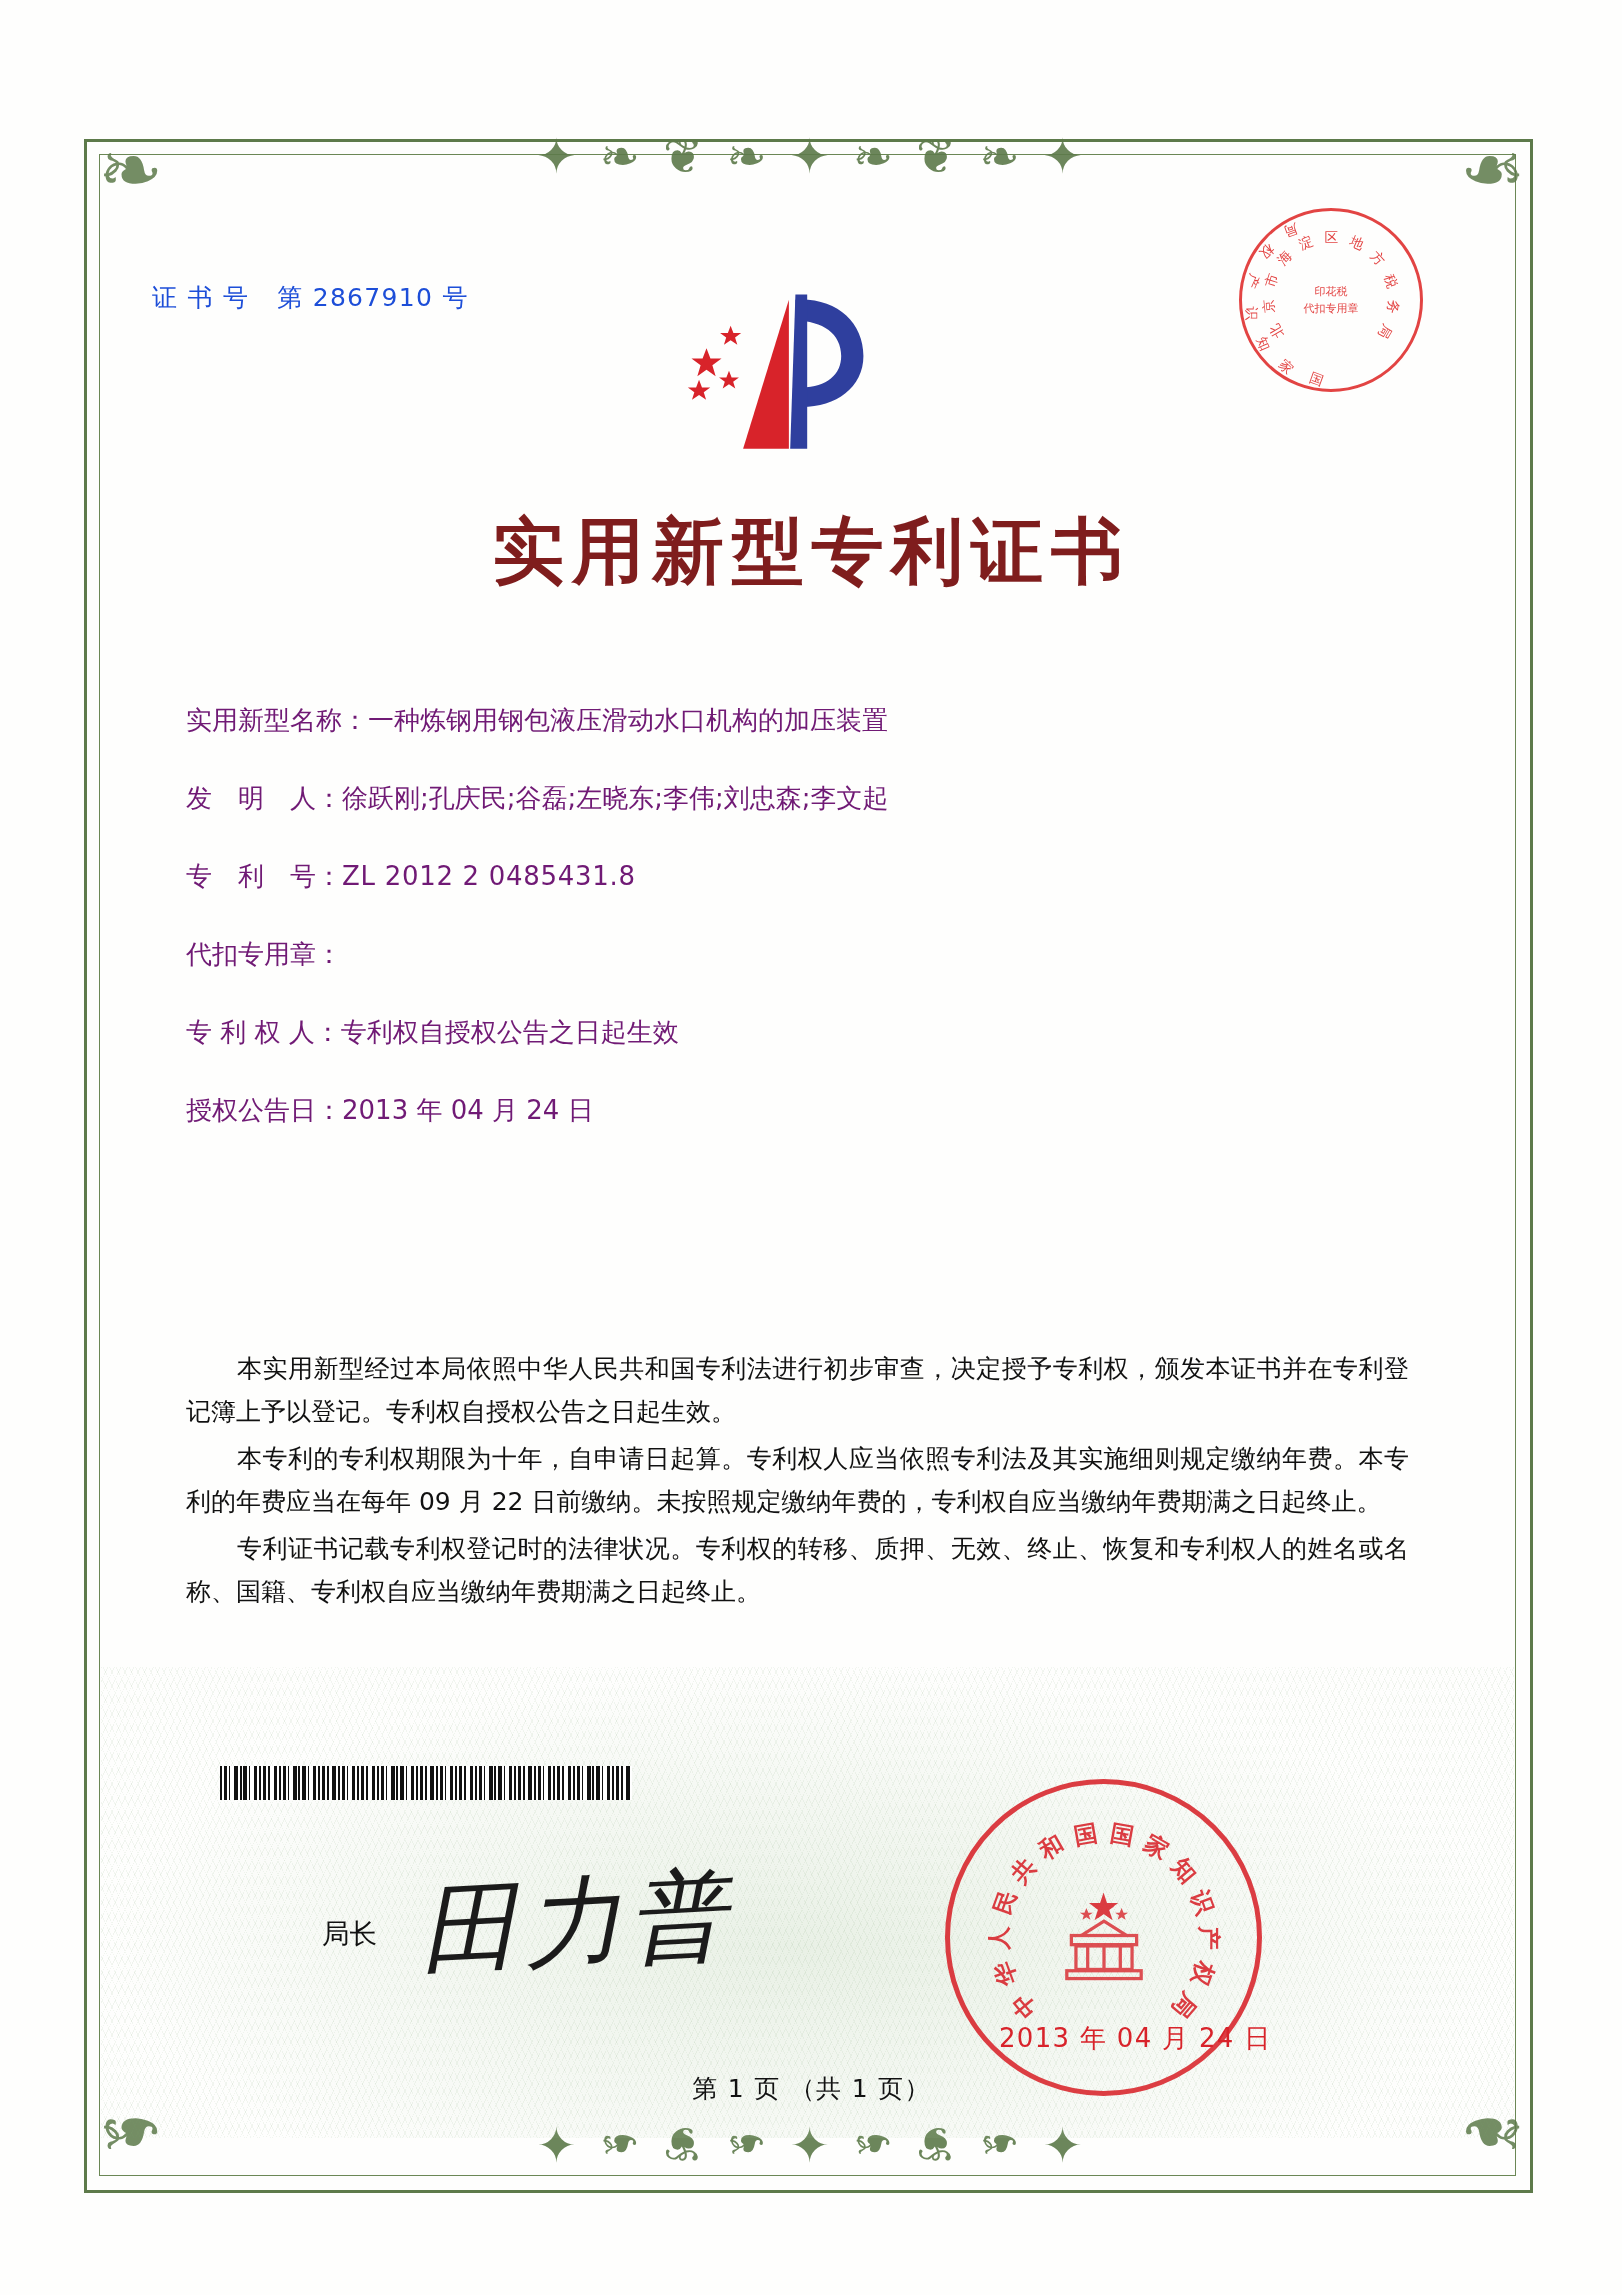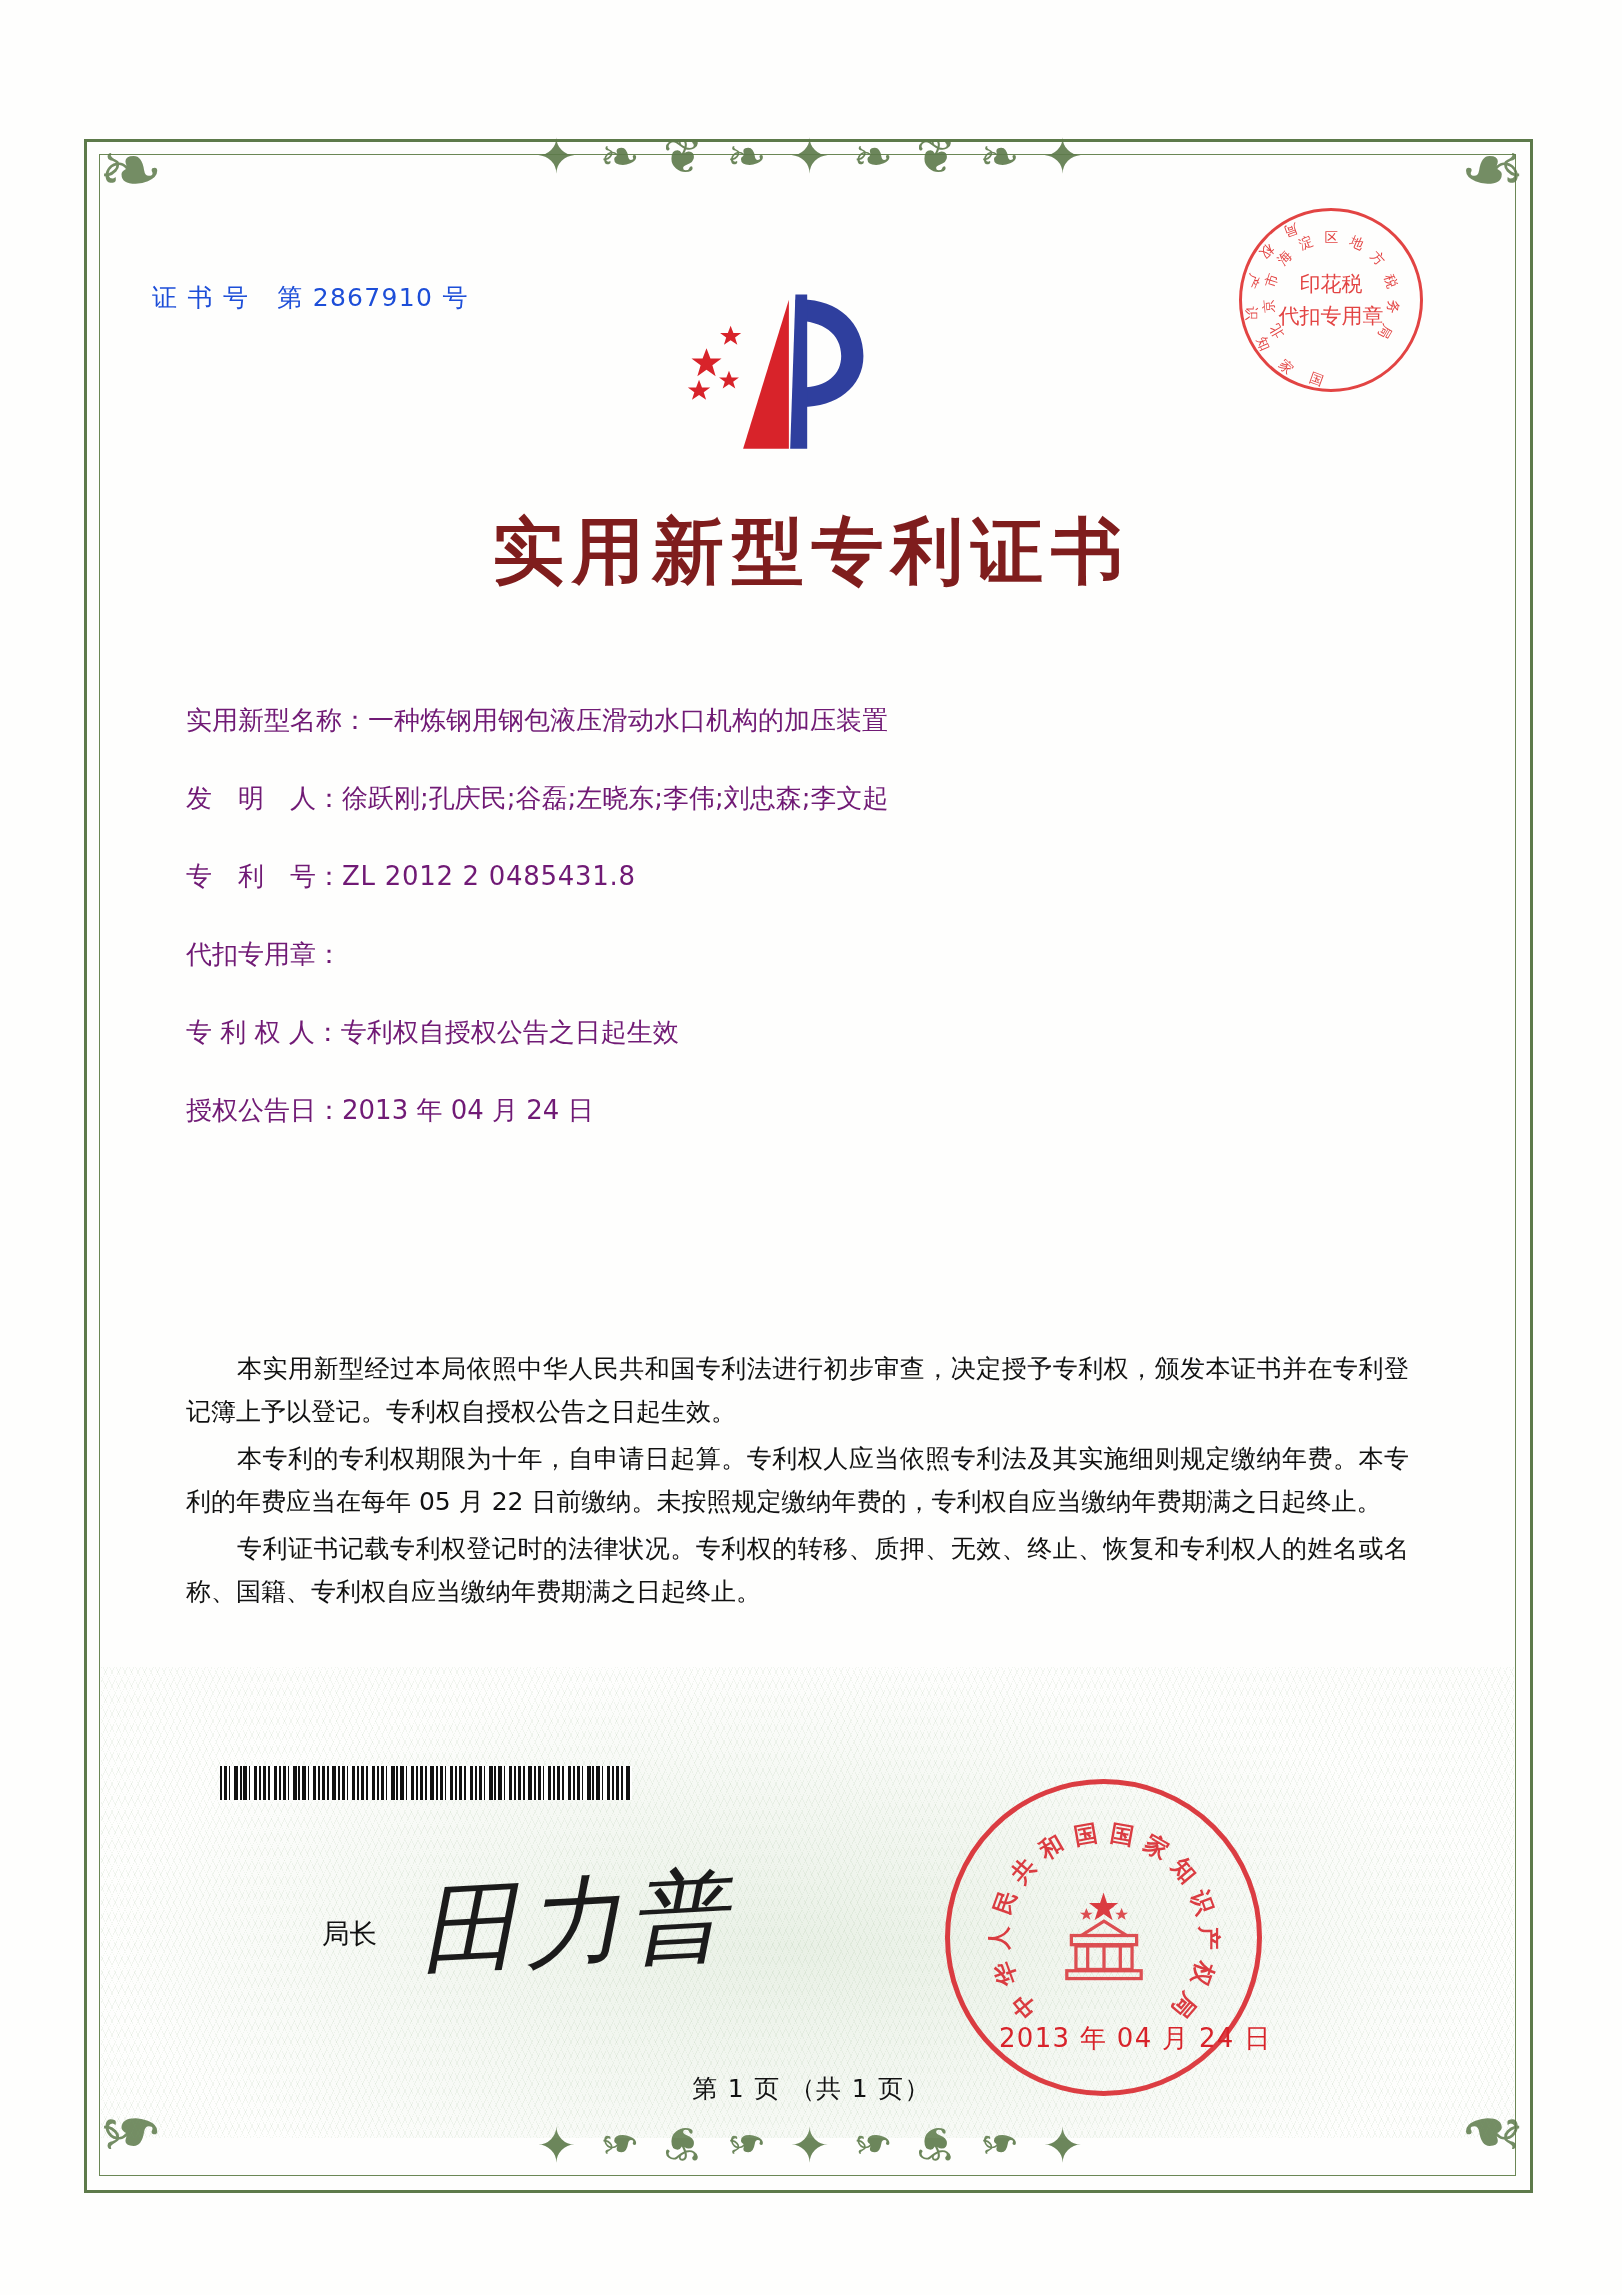--- a/index.html
+++ b/index.html
@@ -279,21 +279,21 @@
     font-size: 14.4px;
     transform-origin: 0 0;
     white-space: nowrap;
   }
   .seal-tax .center-lines {
     position: absolute;
     left: 0; top: 50%;
     transform: translateY(-50%);
     width: 100%;
     text-align: center;
-    font-size: 21px;
+    font-size: 11px;
     line-height: 1.5;
   }
 
   
   .page-footer {
     position: absolute;
     left: 0; bottom: 190px;
     width: 1623px;
     text-align: center;
     font-size: 25px;
@@ -395,21 +395,21 @@
       <span class="field-value">专利权自授权公告之日起生效</span>
     </div>
     <div class="field-row">
       <span class="field-label">授权公告日：</span>
       <span class="field-value">2013 年 04 月 24 日</span>
     </div>
   </div>
 
   <div class="body-text">
     <p>本实用新型经过本局依照中华人民共和国专利法进行初步审查，决定授予专利权，颁发本证书并在专利登记簿上予以登记。专利权自授权公告之日起生效。</p>
-    <p>本专利的专利权期限为十年，自申请日起算。专利权人应当依照专利法及其实施细则规定缴纳年费。本专利的年费应当在每年 05 月 22 日前缴纳。未按照规定缴纳年费的，专利权自应当缴纳年费期满之日起终止。</p>
+    <p>本专利的专利权期限为十年，自申请日起算。专利权人应当依照专利法及其实施细则规定缴纳年费。本专利的年费应当在每年 09 月 22 日前缴纳。未按照规定缴纳年费的，专利权自应当缴纳年费期满之日起终止。</p>
     <p>专利证书记载专利权登记时的法律状况。专利权的转移、质押、无效、终止、恢复和专利权人的姓名或名称、国籍、专利权自应当缴纳年费期满之日起终止。</p>
   </div>
 
   <div class="barcode"></div>
 
   <div class="sig-label">局长</div>
   <div class="sig-mark">田力普</div>
 
   <div class="seal-main">
     <div class="ring-text" id="main-seal-ring">

